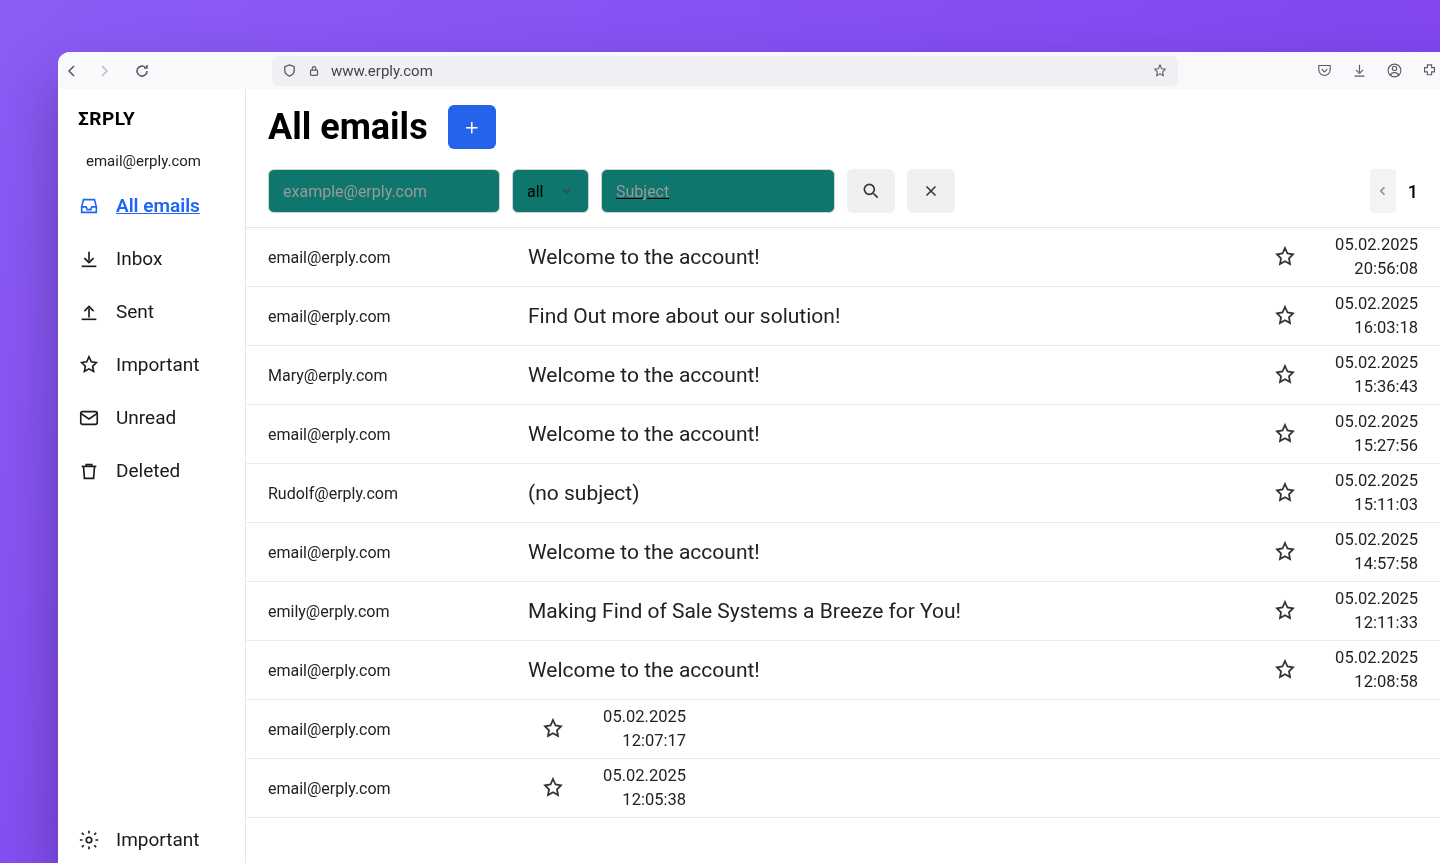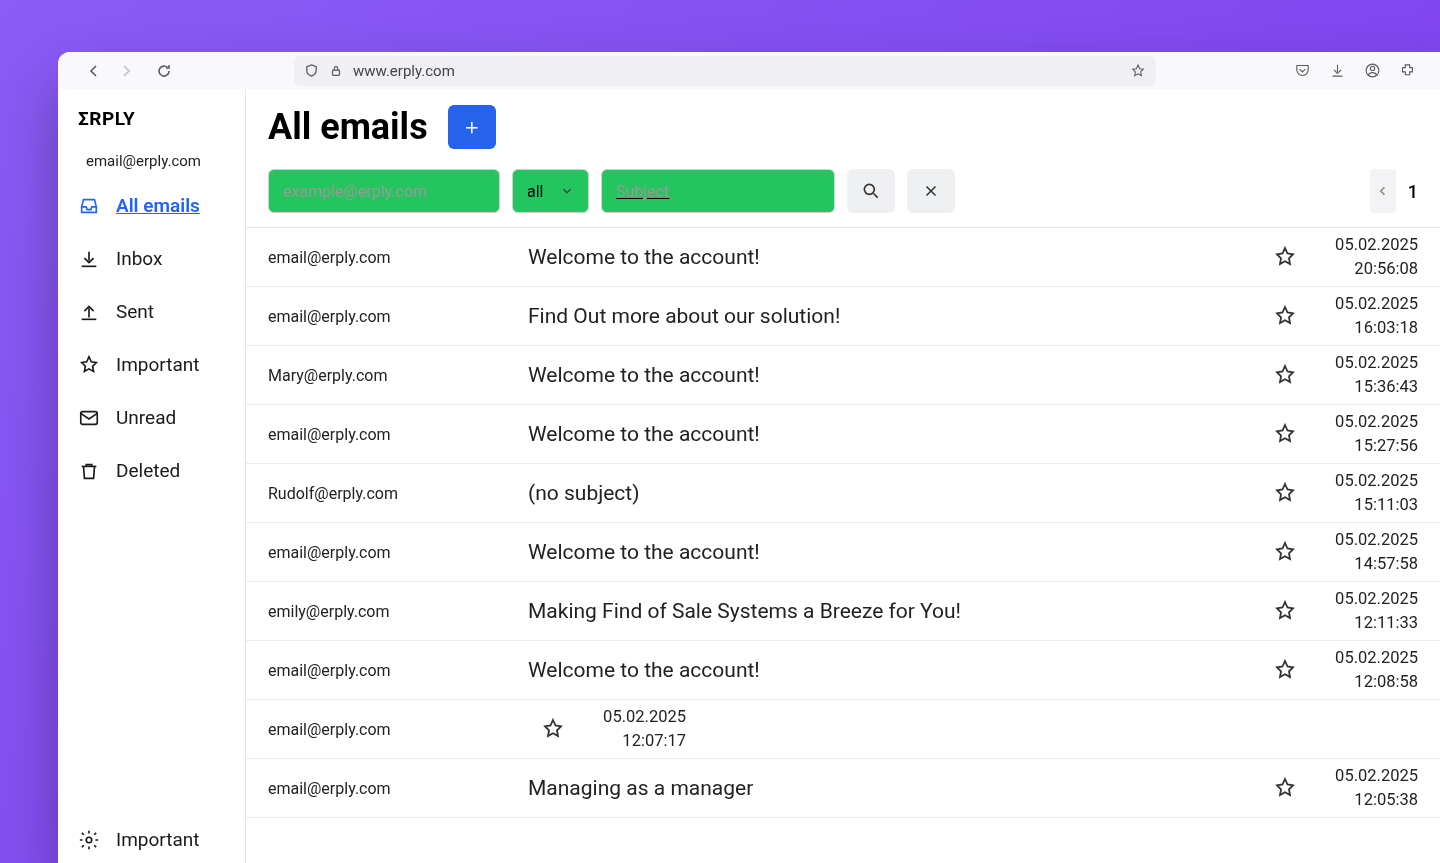--- a/index.html
+++ b/index.html
@@ -19,21 +19,21 @@
     overflow: hidden;
     box-shadow: 0 30px 60px rgba(0,0,0,0.3);
     display: flex;
     flex-direction: column;
   }
   .browser-bar {
     height: 37px;
     background: #f9f9fb;
     display: flex;
     align-items: center;
-    padding: 0 24px;
+    padding: 0 2px;
     gap: 8px;
   }
   .nav-btn {
     width: 24px;
     height: 24px;
     display:flex;
     align-items:center;
     justify-content:center;
     color:#5b5b66;
     background:none;
@@ -123,21 +123,21 @@
     align-items:center;
     gap:12px;
     border-bottom:1px solid #e5e5e5;
   }
   .field {
     height:44px;
     border:1px solid #d0d0d5;
     border-radius:6px;
     padding:0 14px;
     font-size:16px;
-    background:#22c55e;
+    background:#0f766e;
   }
   .email-field { width:232px; }
   .subject-field { width:234px;text-decoration:underline; }
   .select-field { width:77px; position:relative; display:flex; align-items:center; justify-content:space-between; cursor:pointer; }
   .square-btn {
     width:48px;
     height:44px;
     background:#eef0f2;
     border:none;
     border-radius:6px;
@@ -469,21 +469,20 @@
               <span>
                 <svg width="24" height="24" viewBox="0 0 24 24" fill="none" stroke="#333" stroke-width="1.8">
                   <path d="M12 3l2.5 5.5L20 9.3l-4 4 1 5.7-5-2.8-5 2.8 1-5.7-4-4 5.5-.8z"></path>
                 </svg>
               </span>
             </div>
             <div class="cell-date">05.02.2025<br>12:07:17</div>
           </div>
           <div class="row">
             <div class="cell-from">email@erply.com</div>
-            <div class="cell-subject">Managing as a manager</div>
             <div class="cell-star">
               <span>
                 <svg width="24" height="24" viewBox="0 0 24 24" fill="none" stroke="#333" stroke-width="1.8">
                   <path d="M12 3l2.5 5.5L20 9.3l-4 4 1 5.7-5-2.8-5 2.8 1-5.7-4-4 5.5-.8z"></path>
                 </svg>
               </span>
             </div>
             <div class="cell-date">05.02.2025<br>12:05:38</div>
           </div>
         </div>

